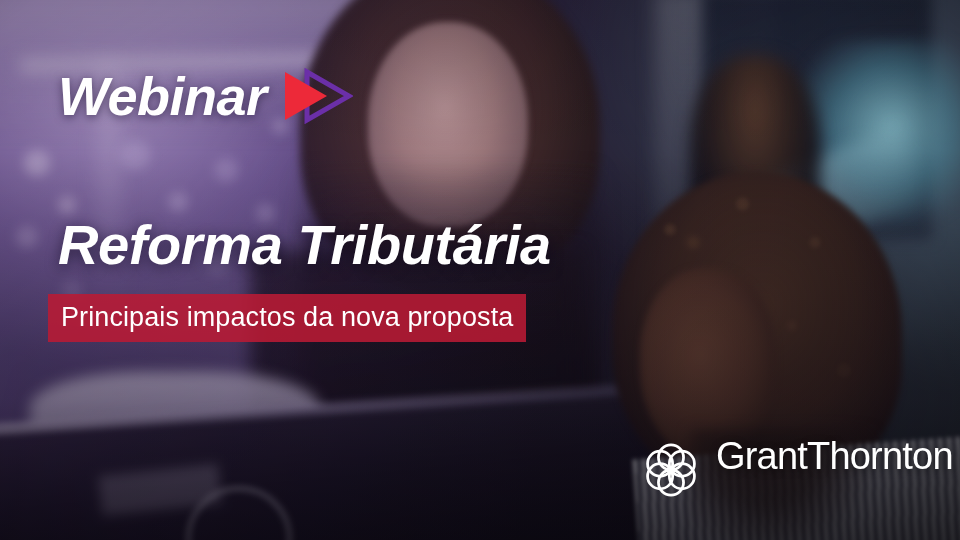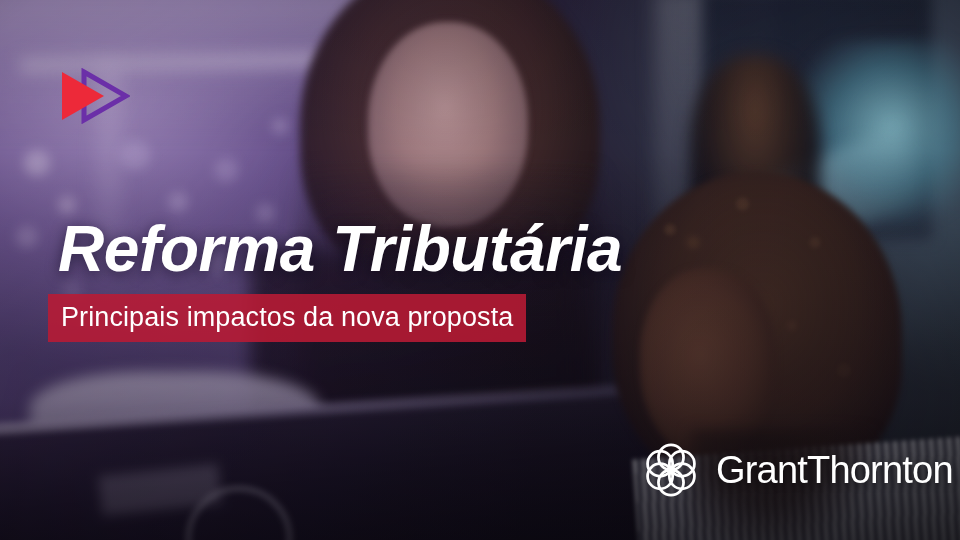--- a/index.html
+++ b/index.html
@@ -290,21 +290,21 @@
     width: 72px;
     height: 56px;
   }
   .play-icons svg { display: block; }
 
   
   .title {
     position: absolute;
     left: 58px;
     top: 216px;
-    font-size: 64px;
+    font-size: 56px;
     font-weight: 700;
     font-style: italic;
     color: #ffffff;
     letter-spacing: -0.4px;
     line-height: 1.05;
     text-shadow: 0 3px 14px rgba(10,5,25,0.60);
     white-space: nowrap;
   }
 
   
@@ -328,21 +328,20 @@
     white-space: nowrap;
     letter-spacing: 0.1px;
   }
 
   
   .logo {
     position: absolute;
     left: 638px;
     top: 437px;
     display: flex;
-    align-items: center;
     gap: 12px;
   }
   .logo-mark { width: 66px; height: 66px; display: block; }
   .logo-word {
     font-size: 38px;
     font-weight: 400;
     color: #ffffff;
     letter-spacing: -0.8px;
     line-height: 1;
     white-space: nowrap;
@@ -394,20 +393,21 @@
     <div class="fig-b-blouse"></div>
     <div class="fig-b-blouse-mask"></div>
 
     <div class="tone-purple"></div>
     <div class="tone-dark"></div>
   </div>
 
   <div class="content">
 
     <div class="webinar-row">
+      <div class="webinar-word">Webinar</div>
       <div class="play-icons">
         <svg width="72" height="56" viewBox="0 0 72 56" xmlns="http://www.w3.org/2000/svg">
           <polygon points="26,4 68,28 26,52" fill="none" stroke="#6B2FA8" stroke-width="5" stroke-linejoin="miter"></polygon>
           <polygon points="4,4 46,28 4,52" fill="#ED2939"></polygon>
         </svg>
       </div>
     </div>
 
     <div class="title">Reforma Tributária</div>
 

